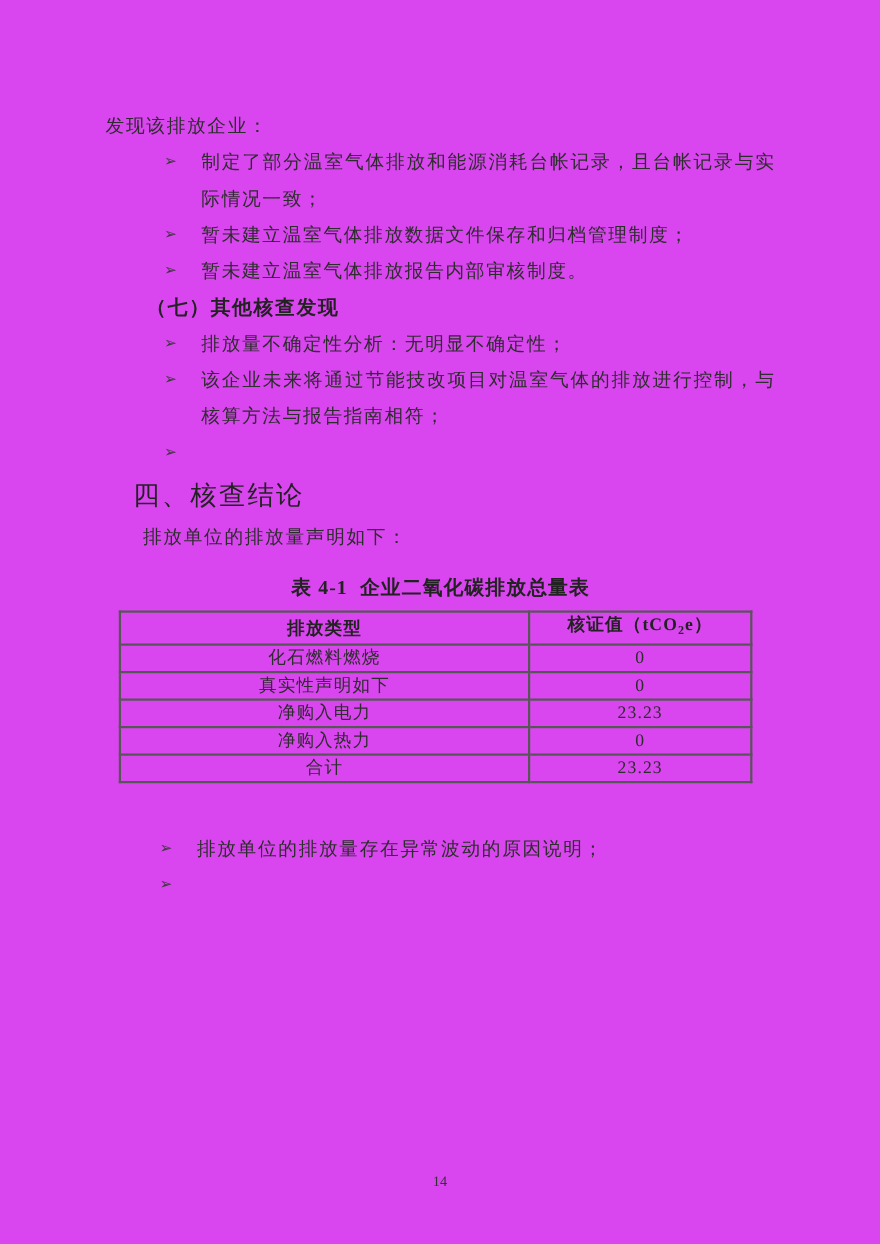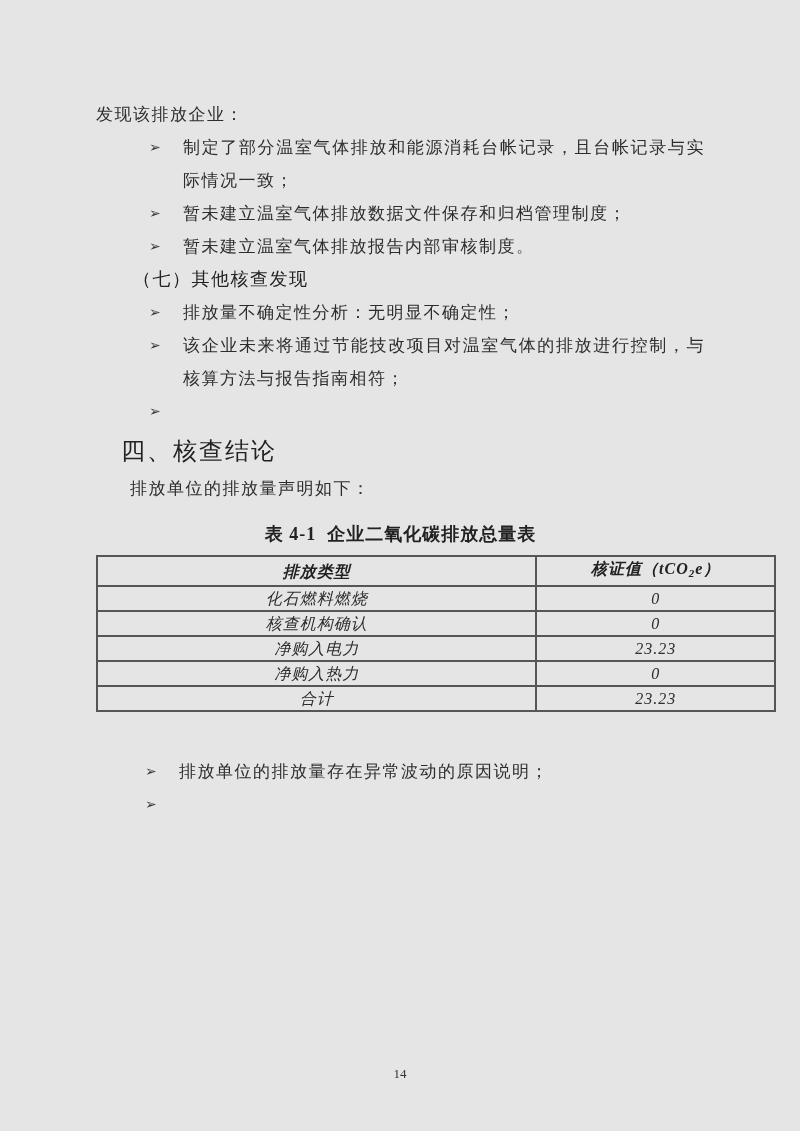--- a/index.html
+++ b/index.html
@@ -1,20 +1,20 @@
 <!DOCTYPE html>
 <html><head>
 <meta charset="utf-8">
 <style>
   html,body { margin:0; padding:0; background:#8a8a8a; }
   .page {
     position:relative;
     width:800px; height:1131px;
     margin:0 auto;
-    background:#e5e5e5;
+    background:#d946ef;
     color:#2d2d2d;
     font-family:"Liberation Serif","DejaVu Serif",serif;
     overflow:hidden;
     box-sizing:border-box;
   }
   .content {
     position:absolute;
     left:96px; top:98px;
     width:609px;
   }
@@ -39,21 +39,21 @@
     letter-spacing:0;
     color:#3a3a3a;
   }
   .bullet .btext {
     flex:1;
     text-align:justify;
     text-align-last:left;
   }
   .h-sub {
     font-size:18px;
-    font-weight:400;
+    font-weight:700;
     color:#222;
     line-height:33px;
     margin:0 0 0 37px;
     letter-spacing:1.5px;
   }
   .h-main {
     font-size:24px;
     font-weight:400;
     color:#222;
     line-height:34px;
@@ -82,23 +82,22 @@
     font-weight:700;
     color:#222;
     line-height:30px;
     margin:14px 0 0 0;
     letter-spacing:1px;
     white-space:pre-wrap;
   }
   table.emissions {
     border-collapse:collapse;
     table-layout:fixed;
-    width:680px;
-    margin:6px 0 0 0;
-    font-style:italic;
+    width:576px;
+    margin:6px 0 0 12px;
   }
   table.emissions th, table.emissions td {
     border:2px solid #565656;
     text-align:center;
     font-size:16px;
     line-height:23px;
     height:23px;
     padding:0;
     letter-spacing:1px;
     color:#2d2d2d;
@@ -171,21 +170,21 @@
       <tbody>
         <tr>
           <th>排放类型</th>
           <th><span>核证值（tCO</span><sub class="u2">2</sub><span>e）</span></th>
         </tr>
         <tr>
           <td>化石燃料燃烧</td>
           <td>0</td>
         </tr>
         <tr>
-          <td>核查机构确认</td>
+          <td>真实性声明如下</td>
           <td>0</td>
         </tr>
         <tr>
           <td>净购入电力</td>
           <td>23.23</td>
         </tr>
         <tr>
           <td>净购入热力</td>
           <td>0</td>
         </tr>

